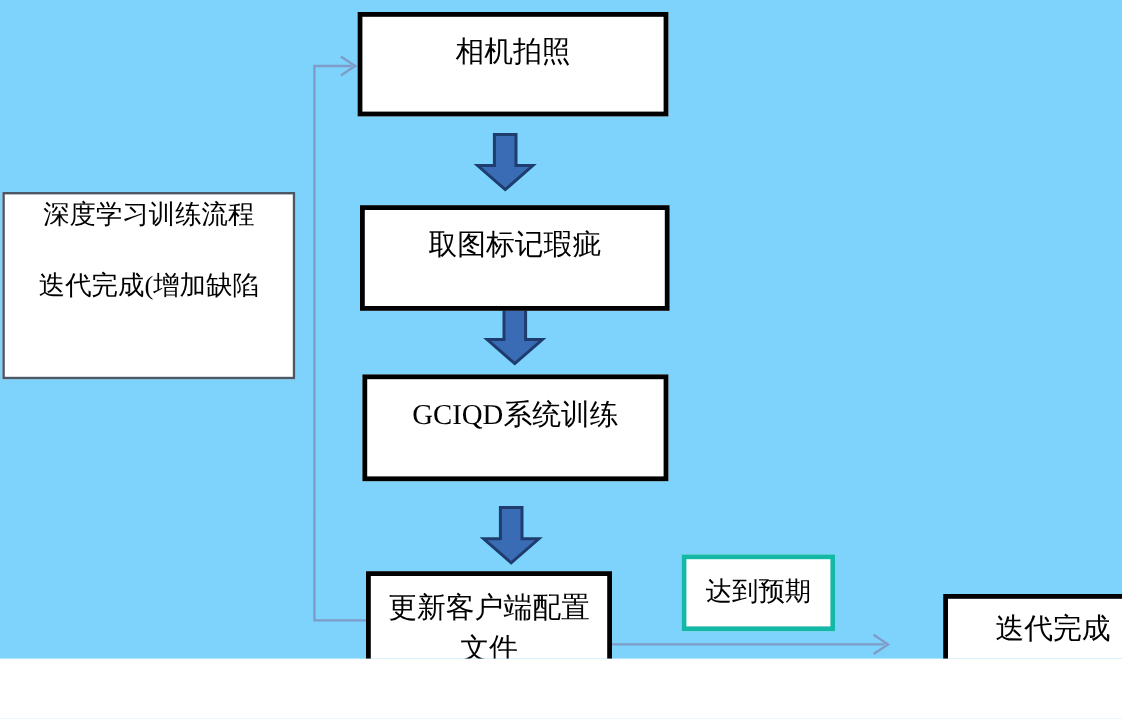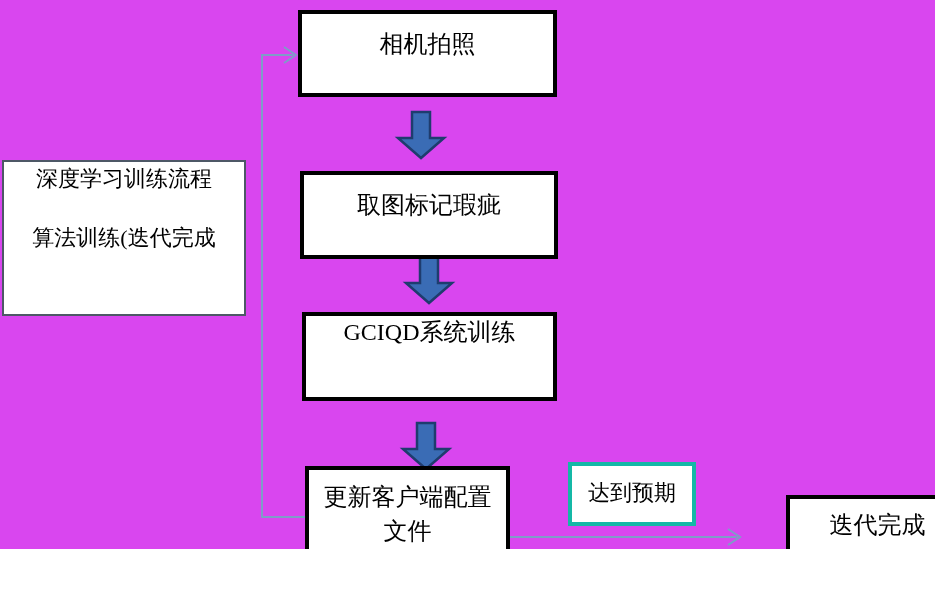--- a/index.html
+++ b/index.html
@@ -4,21 +4,21 @@
 <style>
   html, body {
     margin: 0;
     padding: 0;
     background: #ffffff;
   }
   #canvas {
     position: relative;
     width: 935px;
     height: 549px;
-    background: #d946ef;
+    background: #7dd3fc;
     font-family: "Liberation Serif", "DejaVu Serif", serif;
     color: #000000;
     overflow: hidden;
   }
   #connector-layer {
     position: absolute;
     left: 0; top: 0;
     width: 935px; height: 599px;
   }
   .node {
@@ -26,22 +26,22 @@
     box-sizing: border-box;
     background: #ffffff;
     text-align: center;
     line-height: 1.35;
   }
   .thick {
     border: 4px solid #000000;
   }
   .node-camera  { left: 298px; top: 10px;  width: 259px; height: 87px;  padding-top: 14px; font-size: 24px; }
   .node-mark    { left: 300px; top: 159px; width: 258px; height: 88px;  padding-top: 14px; font-size: 24px; margin-top: 12px; }
-  .node-train   { left: 302px; top: 312px; width: 255px; height: 89px;  font-size: 24px; }
-  .node-update  { left: 305px; top: 466px; width: 205px; height: 107px; padding-top: 10px; font-size: 24px; line-height: 34px; }
+  .node-train   { left: 302px; top: 312px; width: 255px; height: 89px;  padding-top: 14px; font-size: 24px; }
+  .node-update  { left: 305px; top: 476px; width: 205px; height: 107px; padding-top: 10px; font-size: 24px; line-height: 34px; }
   .node-done    { left: 743px; top: 495px; width: 183px; height: 82px;  padding-top: 10px; font-size: 24px; margin-left: 43px; }
   .node-side {
     left: 2px; top: 160px; width: 244px; height: 156px;
     border: 2px solid #4d5866;
     padding-top: 0;
     font-size: 22px;
     line-height: 33px;
   }
   .node-side .spacer { height: 26px; }
   .node-expect {
@@ -82,21 +82,21 @@
   </div>
 
   <div class="node thick node-update">
     <div>更新客户端配置</div>
     <div>文件</div>
   </div>
 
   <div class="node node-side">
     <div>深度学习训练流程</div>
     <div class="spacer"></div>
-    <div>算法训练(迭代完成</div>
+    <div>迭代完成(增加缺陷</div>
   </div>
 
   <div class="node node-expect">
     <span>达到预期</span>
   </div>
 
   <div class="node thick node-done">
     <span>迭代完成</span>
   </div>
 

